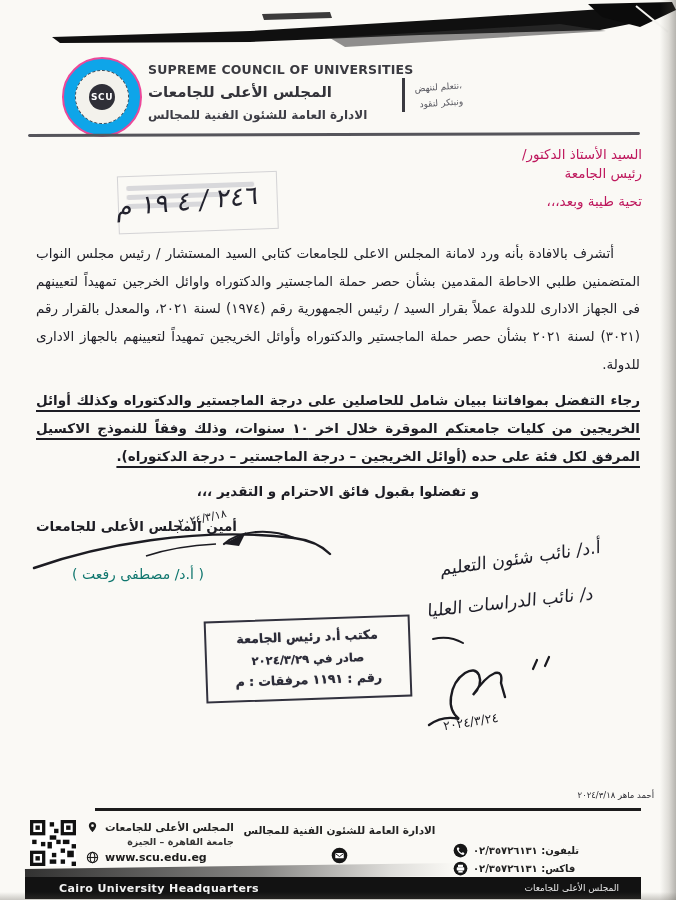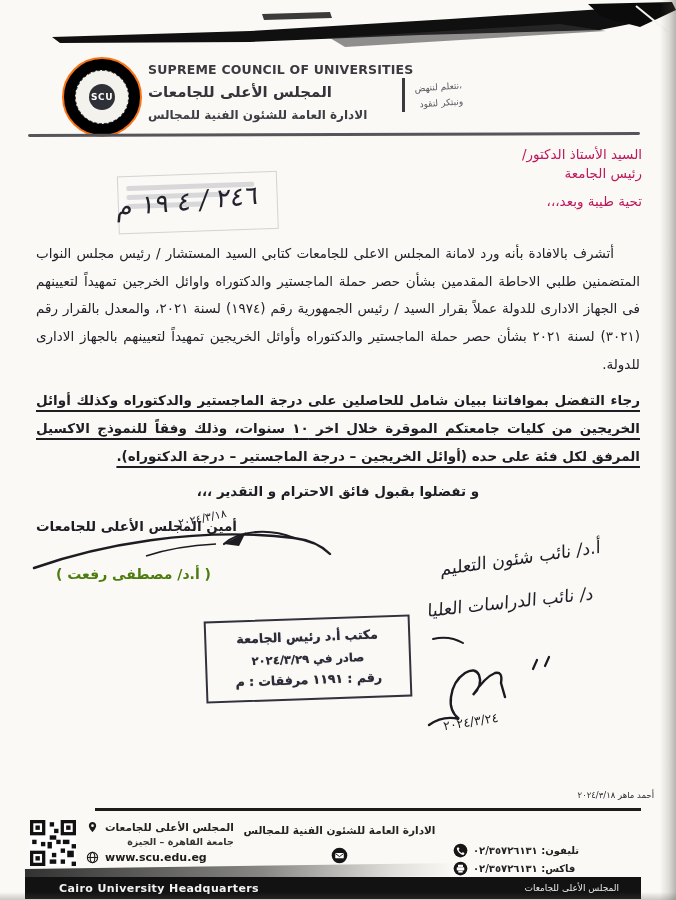--- a/index.html
+++ b/index.html
@@ -8,21 +8,21 @@
     background:#faf9f5; overflow:hidden;
     font-family:"DejaVu Sans", sans-serif; color:#26262c;
   }
   
   .edge-right{position:absolute;right:0;top:0;width:16px;height:100%;
     background:linear-gradient(90deg,rgba(0,0,0,0),rgba(95,90,80,.18) 55%,rgba(70,66,60,.38));}
   .edge-bottom{position:absolute;left:0;bottom:0;width:100%;height:8px;
     background:linear-gradient(180deg,rgba(0,0,0,0),rgba(90,86,78,.30));}
   
   .seal{position:absolute;left:62px;top:57px;width:76px;height:76px;border-radius:50%;
-    background:#000000;border:2px solid #f97316;}
+    background:#0ea5e9;border:2px solid #ec4899;}
   .seal-mid{position:absolute;inset:11px;border-radius:50%;background:#f3f2ec;border:1px dashed #4a4a52;}
   .seal-core{position:absolute;inset:25px;border-radius:50%;background:#2f2f37;color:#fff;
     display:flex;align-items:center;justify-content:center;font-size:9px;font-weight:bold;letter-spacing:.5px;}
   .org-block{position:absolute;left:148px;top:62px;width:272px;color:#34343a;}
   .org-en{font-size:12.5px;font-weight:bold;letter-spacing:.2px;color:#3a3a40;}
   .org-ar{font-size:15px;font-weight:bold;margin-top:6px;}
   .org-dept{font-size:12px;font-weight:bold;margin-top:7px;color:#3e3e46;}
   .slogan{position:absolute;left:402px;top:78px;display:flex;align-items:center;gap:10px;}
   .slogan-en{font-size:9px;font-weight:bold;color:#4a4a50;text-align:right;line-height:1.7;}
   .slogan-bar{width:2.5px;height:34px;background:#3a3a40;}
@@ -50,22 +50,22 @@
     text-decoration:underline;text-decoration-thickness:1.5px;text-underline-offset:5px;}
   .p3{margin-top:11px !important;}
   .p3 .emph{font-weight:bold;color:#1d1d24;text-decoration:underline;
     text-decoration-thickness:2px;text-underline-offset:5px;}
   .closing{margin-top:8px !important;text-align:center;font-weight:bold;color:#1d1d24;}
   .sec-title{margin-top:7px !important;text-align:left;font-weight:bold;color:#1d1d24;}
   
   .sig-area{position:absolute;left:26px;top:510px;width:330px;height:72px;}
   .sig-date{position:absolute;left:152px;top:2px;font-size:11px;color:#1a1a20;
     transform:rotate(-12deg);direction:rtl;}
-  .sig-name{position:absolute;left:56px;top:566px;direction:rtl;font-weight:bold;
-    font-size:14px;color:#4d7c0f;}
+  .sig-name{position:absolute;left:72px;top:566px;direction:rtl;font-weight:normal;
+    font-size:14px;color:#0f766e;}
   
   .note{position:absolute;direction:rtl;color:#20202a;font-size:17.5px;white-space:nowrap;}
   .note1{left:398px;top:548px;width:245px;text-align:center;transform:rotate(-8deg) skewX(-8deg);}
   .note2{left:388px;top:592px;width:245px;text-align:center;transform:rotate(-6deg) skewX(-8deg);}
   
   .stamp{position:absolute;left:205px;top:618px;width:206px;border:2.5px solid #32323e;
     padding:6px 10px;box-sizing:border-box;transform:rotate(-2deg);direction:rtl;text-align:center;
     color:#2c2c38;font-weight:bold;line-height:1.8;text-shadow:0 0 .7px #55555f;}
   .stamp .s1{font-size:12.5px;} .stamp .s2{font-size:11.5px;} .stamp .s3{font-size:12.5px;}
   

